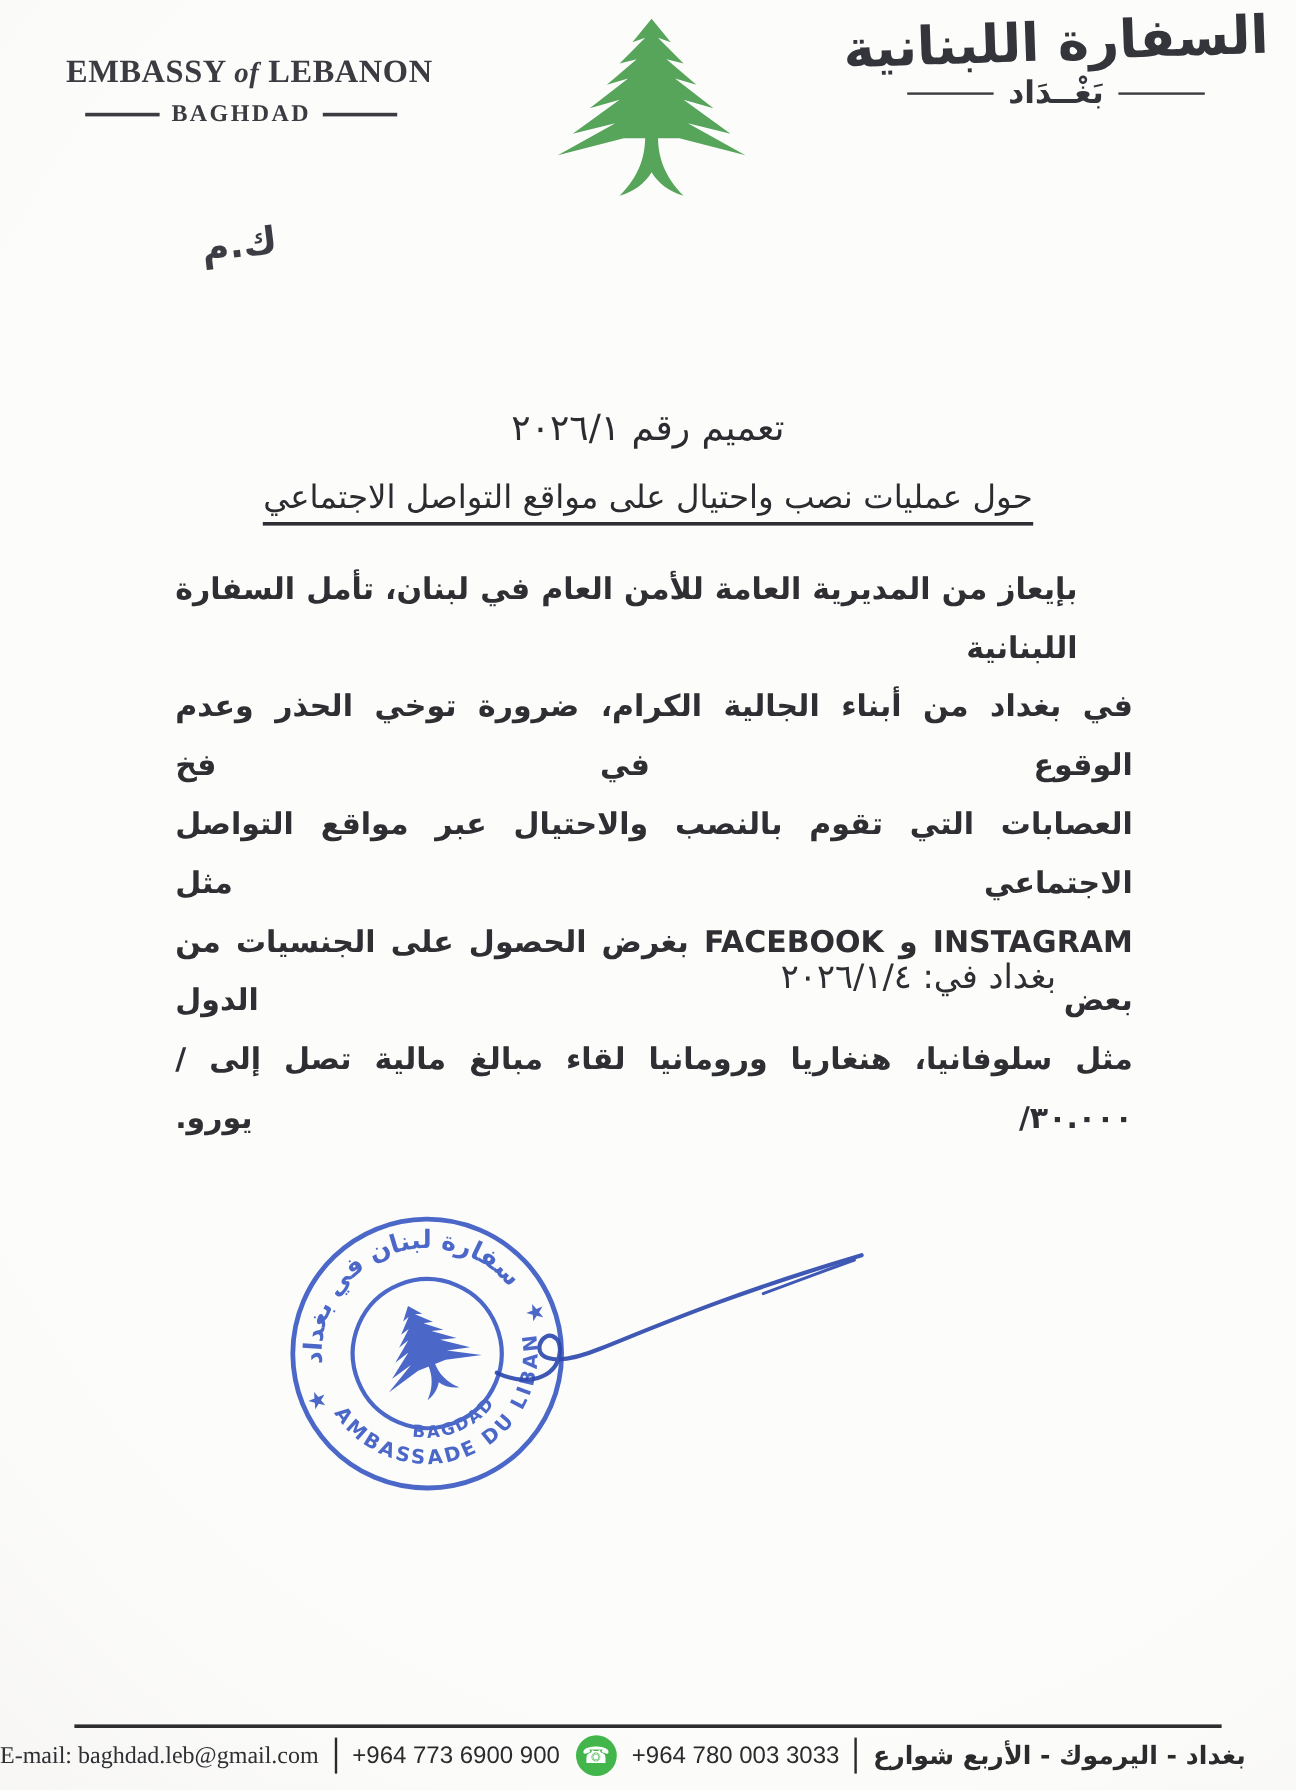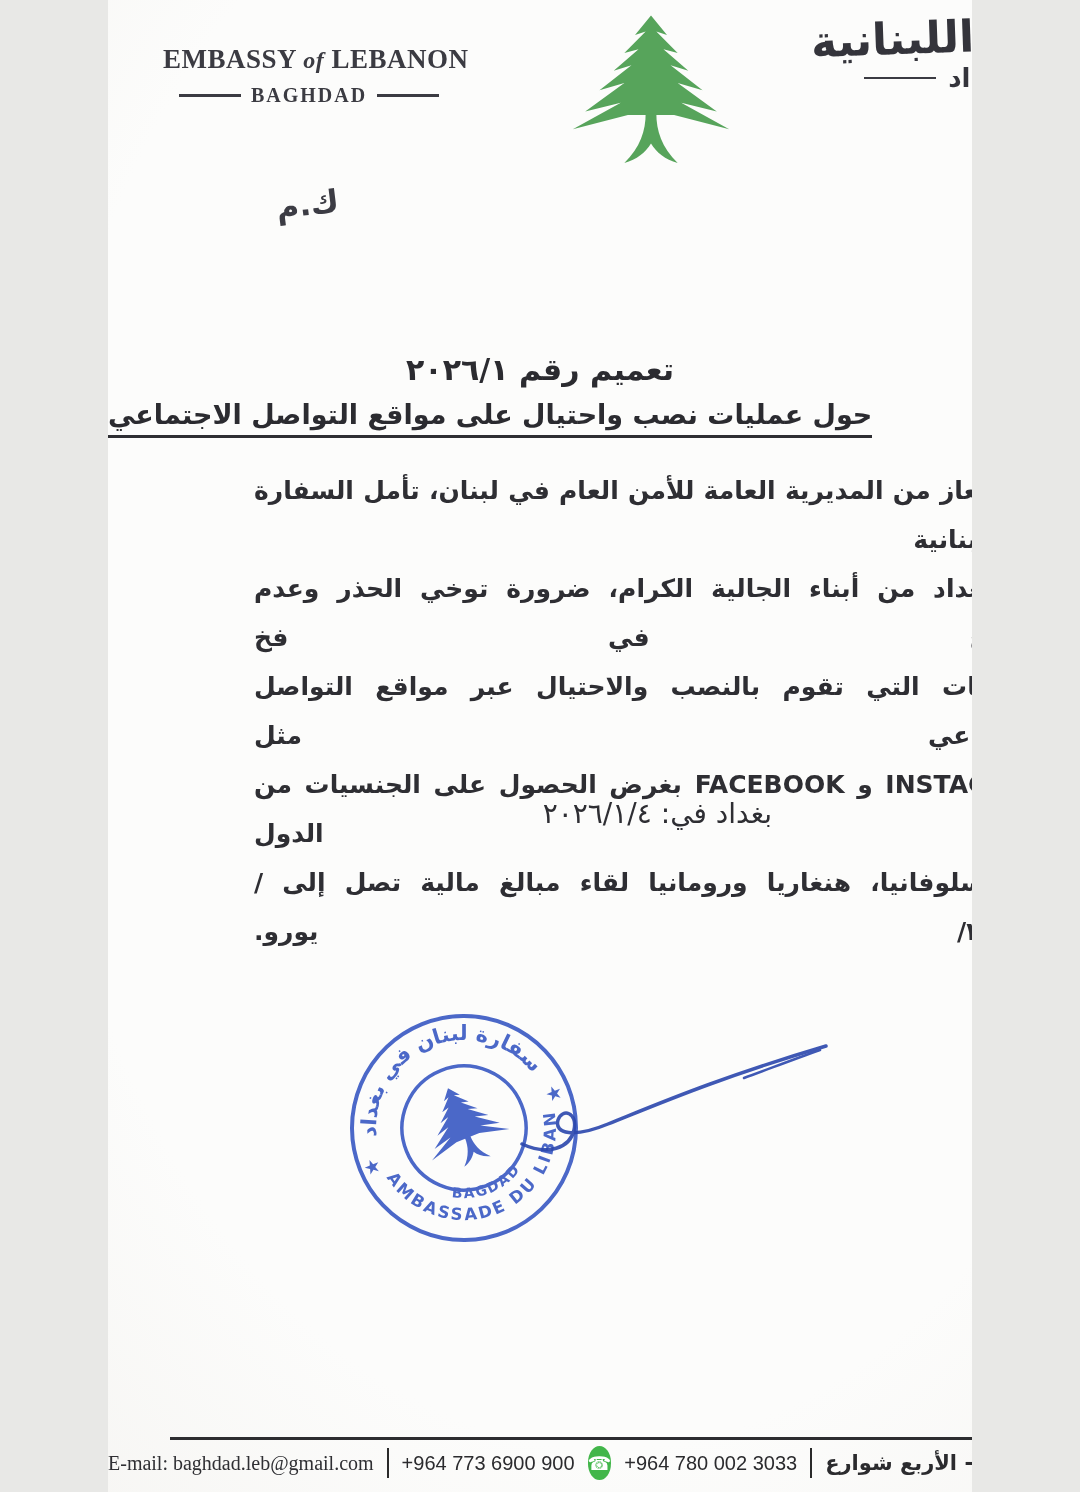--- a/index.html
+++ b/index.html
@@ -1,17 +1,17 @@
 <!DOCTYPE html>
 <html><head>
 <meta charset="utf-8">
 <style>
   html,body{margin:0;padding:0;background:#e8e8e6;}
   .page{
-    position:relative;width:864px;height:1492px;margin:0 auto;overflow:hidden;
+    position:relative;width:1080px;height:1492px;margin:0 auto;overflow:hidden;
     background:radial-gradient(120% 100% at 58% 42%, #fcfcfb 55%, #f4f3f0 88%, #ebeae6 100%);
     font-family:"DejaVu Sans",sans-serif;color:#2e2e33;
   }
   
   .hdr-en{position:absolute;left:55px;top:44px;width:292px;text-align:center;
           font-family:"Liberation Serif",serif;color:#3b3b42;}
   .hdr-en-title{font-size:27px;font-weight:bold;letter-spacing:.5px;white-space:nowrap;}
   .hdr-en-title .of{font-style:italic;font-size:24px;}
   .hdr-en-sub{margin-top:9px;display:flex;align-items:center;justify-content:center;gap:10px;}
   .rule-en{height:0;border-top:3px solid #3b3b42;flex:0 0 62px;}
@@ -20,23 +20,23 @@
   .hdr-ar{position:absolute;left:690px;top:10px;width:380px;text-align:center;color:#34343b;}
   .callig{font-size:44px;font-weight:bold;white-space:nowrap;transform:rotate(-2deg);}
   .hdr-ar-sub{display:flex;align-items:center;justify-content:center;gap:12px;margin-top:2px;}
   .rule-ar{height:0;border-top:2.5px solid #3b3b42;flex:0 0 72px;}
   .hdr-ar-city{font-size:26px;font-weight:bold;}
   
   .note{position:absolute;left:168px;top:186px;font-size:31px;font-weight:bold;
         transform:rotate(-7deg);color:#3c3c44;}
   
   .doc-title{position:absolute;top:340px;left:0;width:100%;text-align:center;
-             font-size:30px;font-weight:bold;color:#2b2b30;margin-top:12px;}
-  .doc-subject{position:absolute;top:399px;left:0;width:100%;text-align:left;
-               font-size:27px;font-weight:bold;color:#2b2b30;}
+             font-size:30px;font-weight:normal;color:#2b2b30;}
+  .doc-subject{position:absolute;top:399px;left:0;width:100%;text-align:center;
+               font-size:27px;font-weight:normal;color:#2b2b30;}
   .doc-subject .u{display:inline-block;border-bottom:3px solid #2e2e33;padding-bottom:5px;}
   
   .body{position:absolute;left:146px;top:466px;width:798px;font-size:25px;font-weight:bold;}
   .body-line{text-align:justify;text-align-last:justify;line-height:49px;}
   .body-line.first{padding-right:46px;}
   .countries{text-decoration-thickness:2.5px;text-underline-offset:7px;margin-top:28px;}
   .date{position:absolute;top:797px;right:200px;font-size:28px;font-weight:normal;}
   
   .stamp-wrap{position:absolute;left:228px;top:1000px;width:256px;height:256px;
               transform:rotate(-22deg);opacity:.92;}
@@ -137,18 +137,18 @@
   </svg>
 
   <div class="f-rule"></div>
   <div class="f-row">
     <span class="f-email"><span>E-mail:</span> <span>baghdad.leb@gmail.com</span></span>
     <span class="vbar"></span>
     <span class="f-phone">+964 773 6900 900</span>
     <span class="wa">
         <span>☎</span>
       </span>
-    <span class="f-phone">+964 780 002 3033</span>
+    <span class="f-phone">+964 780 003 3033</span>
     <span class="vbar"></span>
     <span class="f-addr" dir="rtl">بغداد - اليرموك - الأربع شوارع</span>
   </div>
 
 </div>
 
 </body></html>

